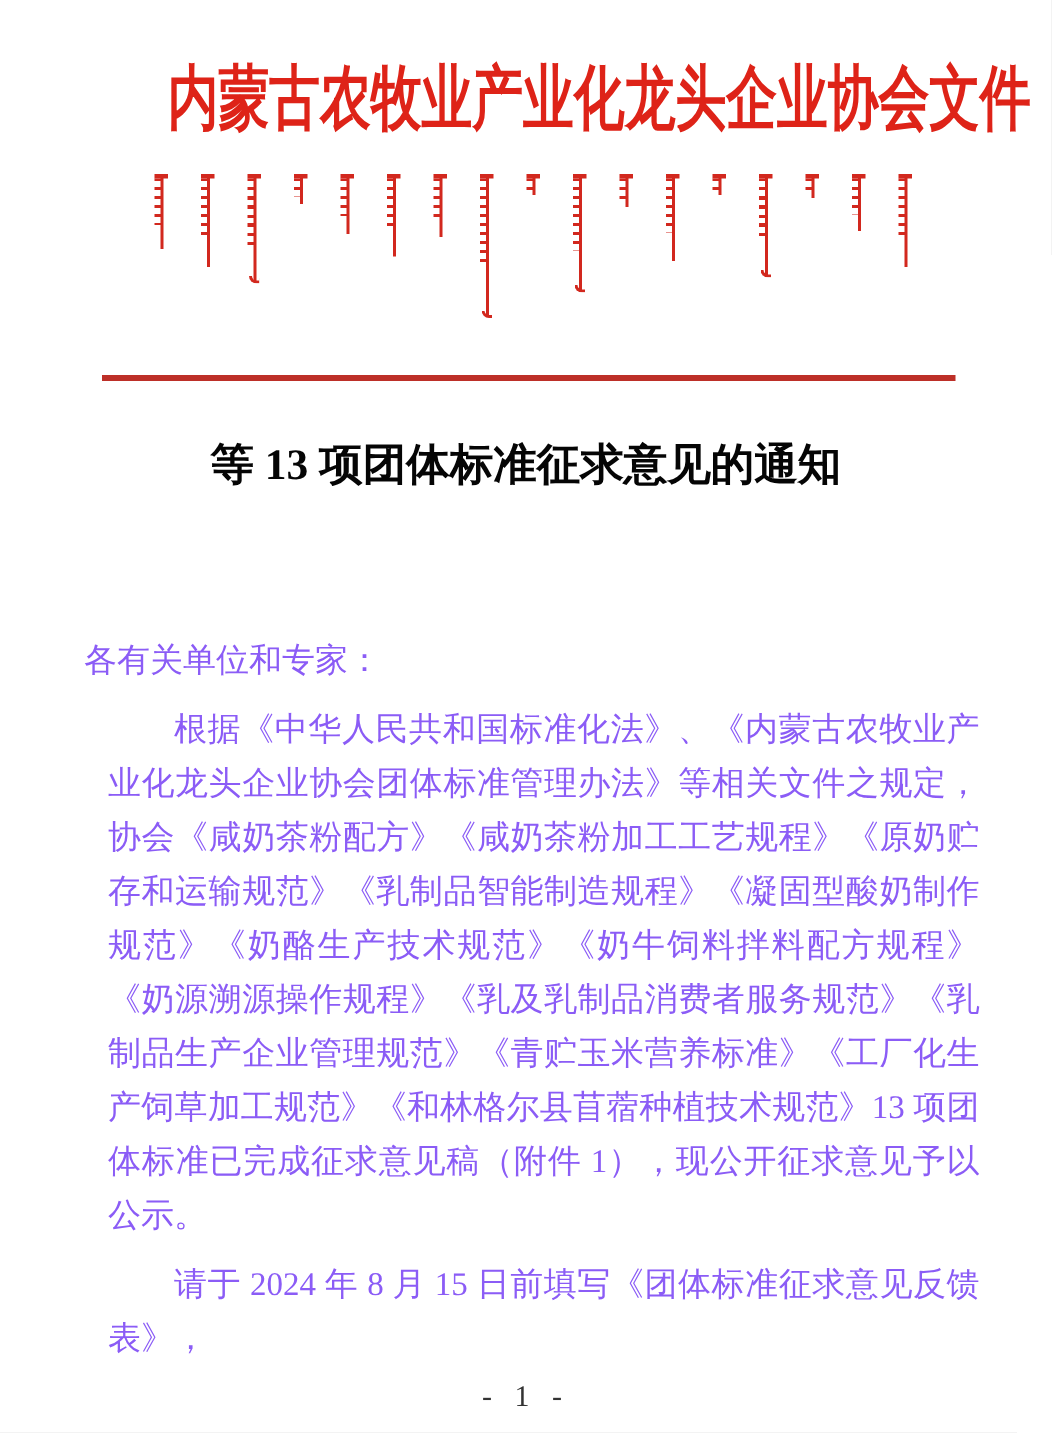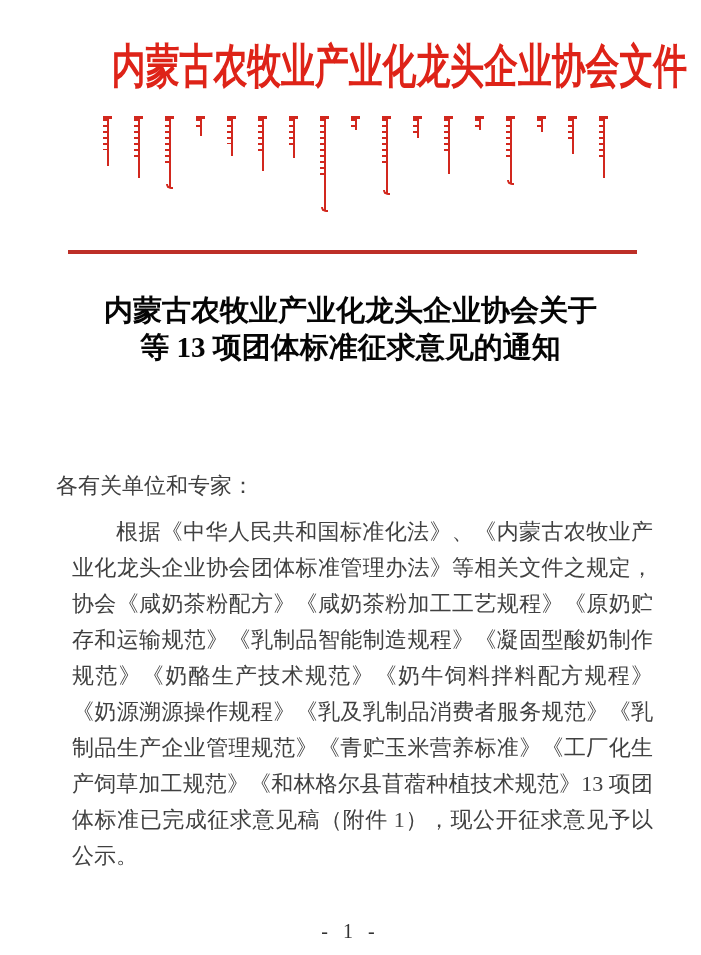--- a/index.html
+++ b/index.html
@@ -56,23 +56,23 @@
     background:#bd2f28;
   }
   
   .doc-title{
     position:absolute;top:292px;left:28px;right:28px;
     text-align:center;font-weight:bold;color:#050505;
     font-size:29px;line-height:37px;
   }
   
   .body-text{
-    position:absolute;top:468px;left:56px;right:48px;
+    position:absolute;top:422px;left:56px;right:48px;
     font-size:22px;line-height:36px;text-align:justify;
-    color:#404040;
+    color:#8b5cf6;
   }
   .body-text .salutation{margin:0;}
   .body-text p{margin:10px 0 0 16px;text-indent:2em;}
   
   .page-number{
     position:absolute;top:920px;left:0;right:0;
     text-align:center;font-size:20px;letter-spacing:5px;color:#333;
   }
 </style>
 </head>
@@ -139,24 +139,24 @@
       </div>
       <div class="mong-word" style="height: 62px;">
         <span class="crown"></span>
       </div>
     </div>
 
 
   <div class="red-rule"></div>
 
   <div class="doc-title">
-    <div>内蒙古农牧业产业化龙头企业协会关于</div>
     <div>等 13 项团体标准征求意见的通知</div>
   </div>
 
   <div class="body-text">
     <div class="salutation">各有关单位和专家：</div>
     <p>根据《中华人民共和国标准化法》、《内蒙古农牧业产业化龙头企业协会团体标准管理办法》等相关文件之规定，协会《咸奶茶粉配方》《咸奶茶粉加工工艺规程》《原奶贮存和运输规范》《乳制品智能制造规程》《凝固型酸奶制作规范》《奶酪生产技术规范》《奶牛饲料拌料配方规程》《奶源溯源操作规程》《乳及乳制品消费者服务规范》《乳制品生产企业管理规范》《青贮玉米营养标准》《工厂化生产饲草加工规范》《和林格尔县苜蓿种植技术规范》13 项团体标准已完成征求意见稿（附件 1），现公开征求意见予以公示。</p>
+    <p>请于 2024 年 8 月 15 日前填写《团体标准征求意见反馈表》，</p>
   </div>
 
   <div class="page-number">- 1 -</div>
 
 </div>
 
 </body></html>

